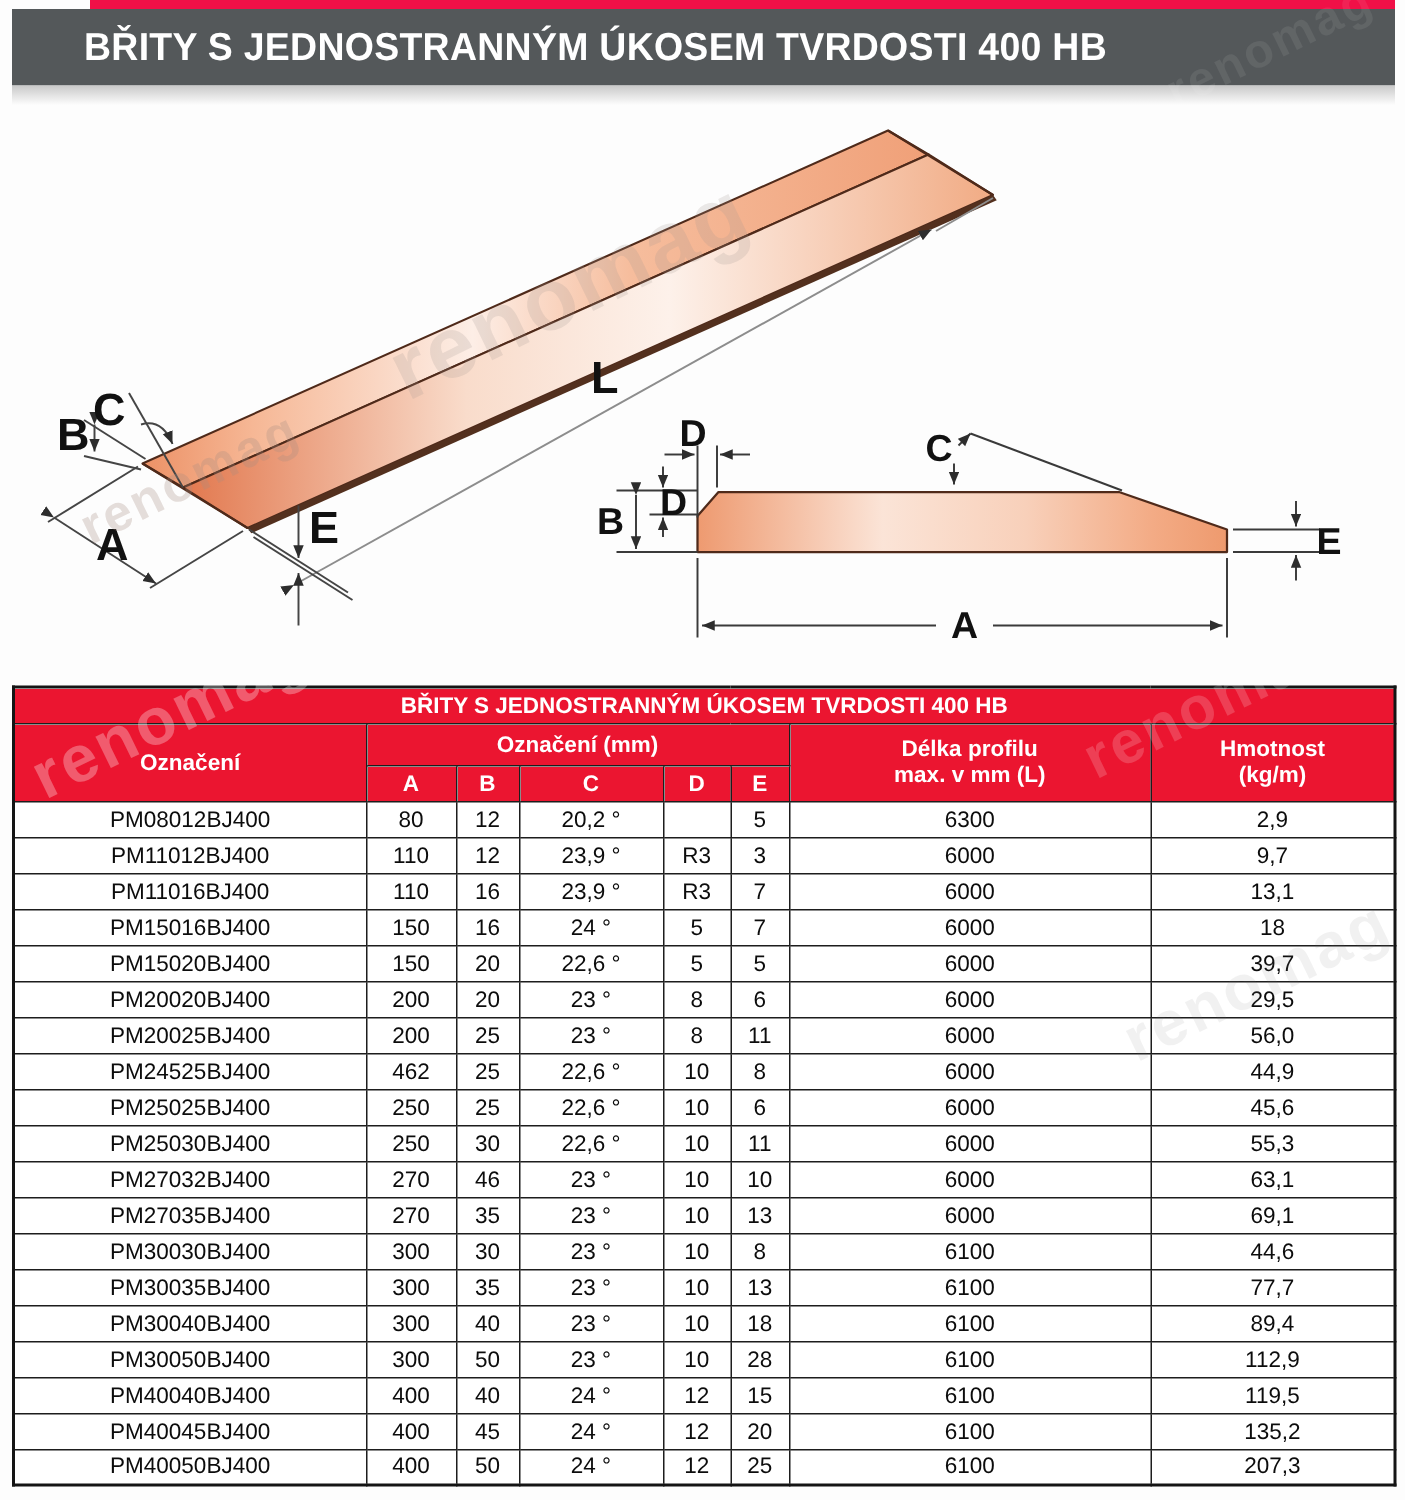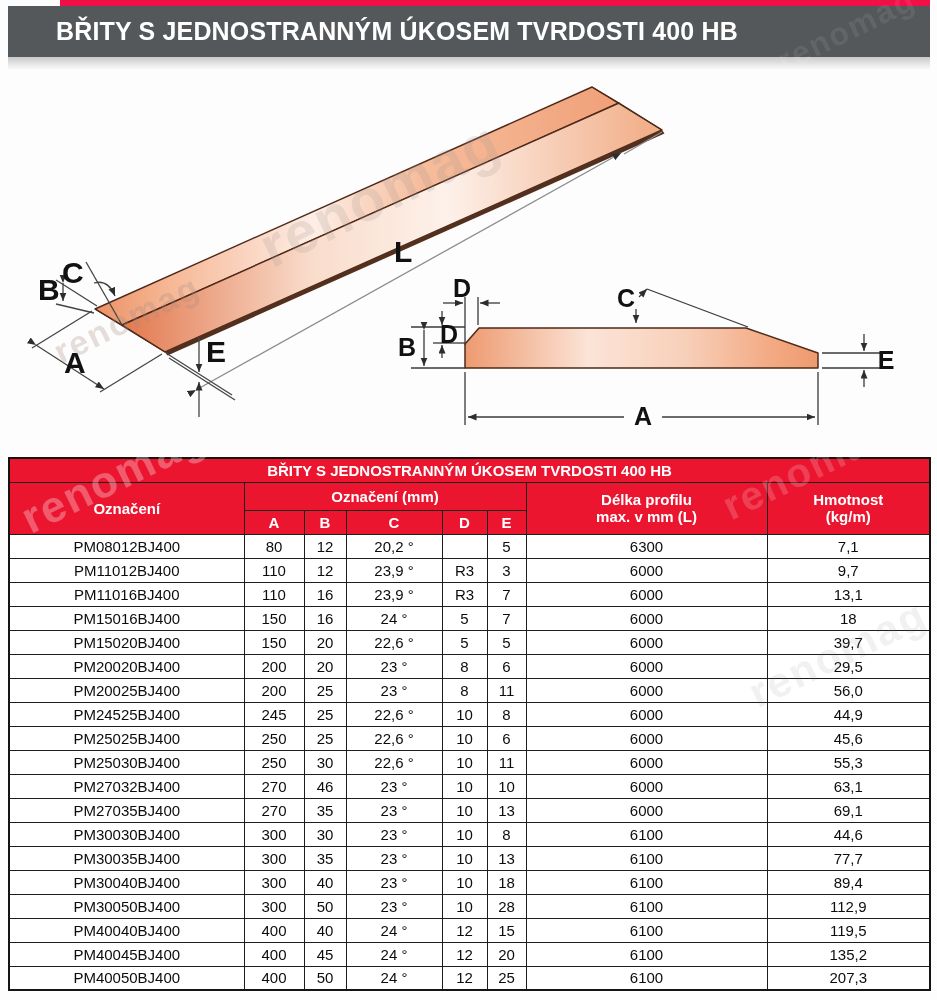--- a/index.html
+++ b/index.html
@@ -216,21 +216,21 @@
     </thead>
     <tbody>
         <tr>
           <td>PM08012BJ400</td>
           <td>80</td>
           <td>12</td>
           <td>20,2 °</td>
           <td></td>
           <td>5</td>
           <td>6300</td>
-          <td>7,1</td>
+          <td>2,9</td>
         </tr>
         <tr>
           <td>PM11012BJ400</td>
           <td>110</td>
           <td>12</td>
           <td>23,9 °</td>
           <td>R3</td>
           <td>3</td>
           <td>6000</td>
           <td>9,7</td>
@@ -280,21 +280,21 @@
           <td>200</td>
           <td>25</td>
           <td>23 °</td>
           <td>8</td>
           <td>11</td>
           <td>6000</td>
           <td>56,0</td>
         </tr>
         <tr>
           <td>PM24525BJ400</td>
-          <td>245</td>
+          <td>462</td>
           <td>25</td>
           <td>22,6 °</td>
           <td>10</td>
           <td>8</td>
           <td>6000</td>
           <td>44,9</td>
         </tr>
         <tr>
           <td>PM25025BJ400</td>
           <td>250</td>

